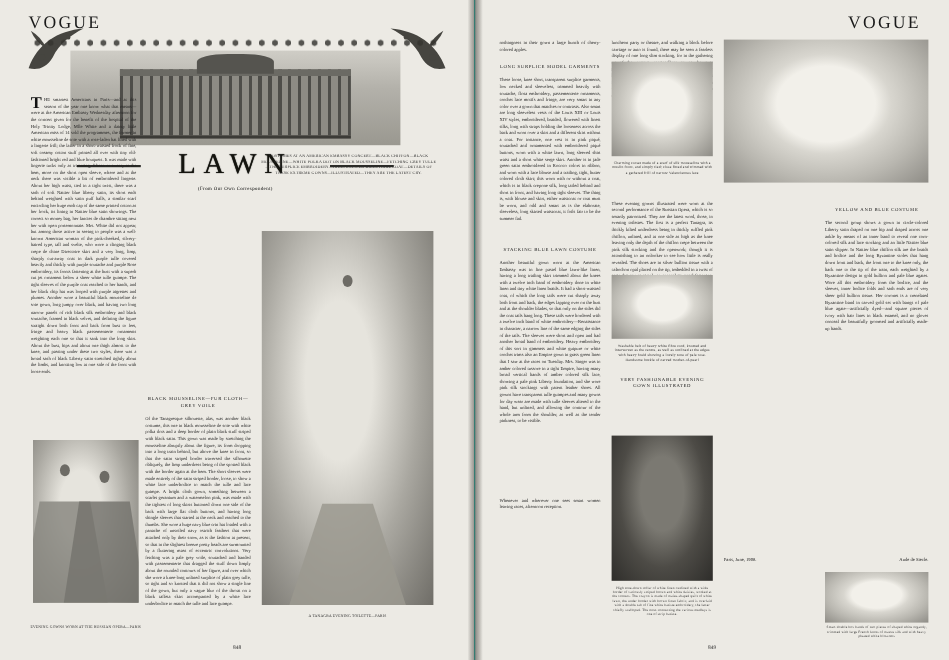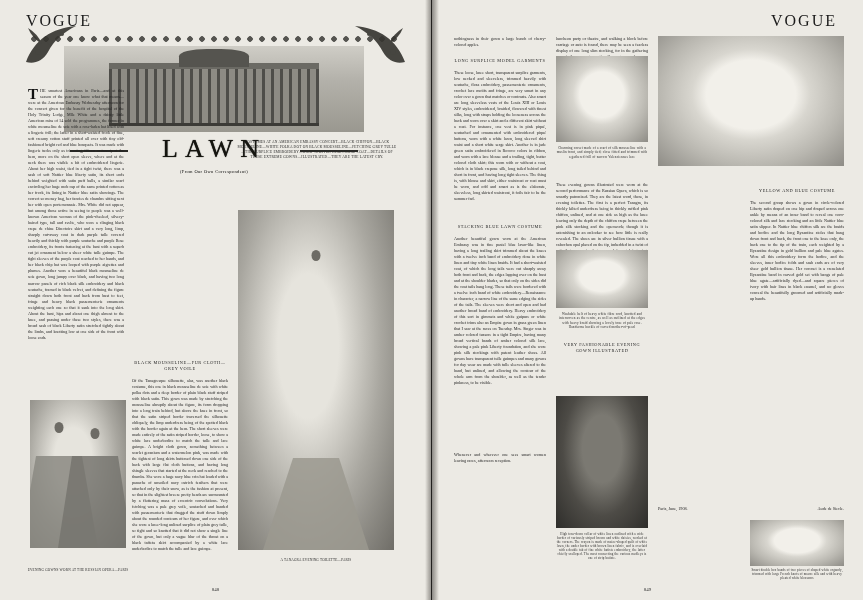--- a/index.html
+++ b/index.html
@@ -1,17 +1,17 @@
 <!DOCTYPE html>
 <html><head>
 <meta charset="utf-8">
 <style>
   html,body{margin:0;padding:0;background:#b9b7b2;}
   body{width:863px;height:600px;overflow:hidden;font-family:"Liberation Serif",serif;}
-  .spread{position:relative;width:863px;height:600px;background:#000000;}
+  .spread{position:relative;width:863px;height:600px;background:#14b8a6;}
   .page{position:absolute;top:0;height:600px;background:#e9e7e1;overflow:hidden;}
   .page.left{left:0;width:431px;background:#eceae4;}
   .page.right{left:432px;width:431px;background:#eceae4;}
   .gutter{position:absolute;left:425px;top:0;width:14px;height:600px;
     background:linear-gradient(to right,rgba(120,115,108,0.0),rgba(90,86,80,0.35),rgba(60,58,54,0.55),rgba(90,86,80,0.35),rgba(120,115,108,0.0));}
   .masthead{position:absolute;top:12px;font-family:"Liberation Serif",serif;
     font-size:16px;letter-spacing:2px;color:#1b1b1b;}
   .masthead.l{left:26px;}
   .masthead.r{right:26px;}
 

